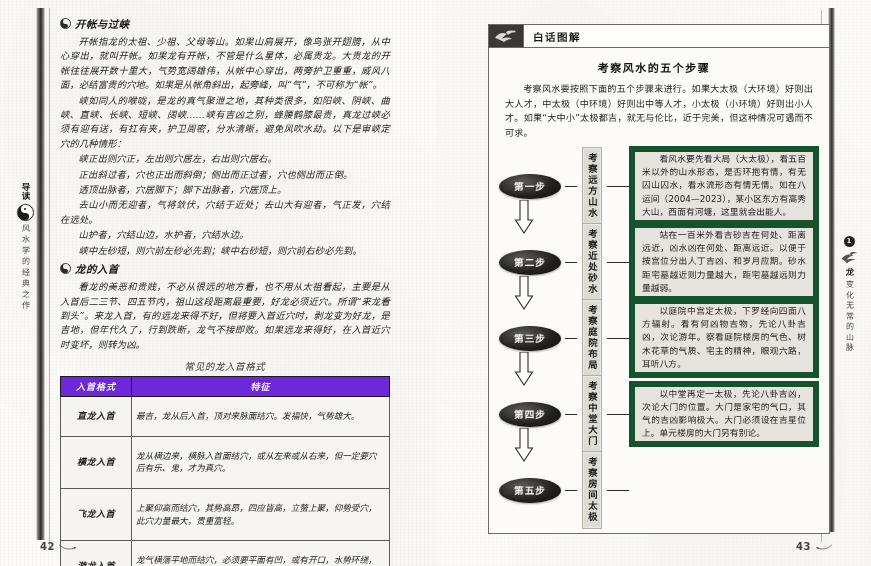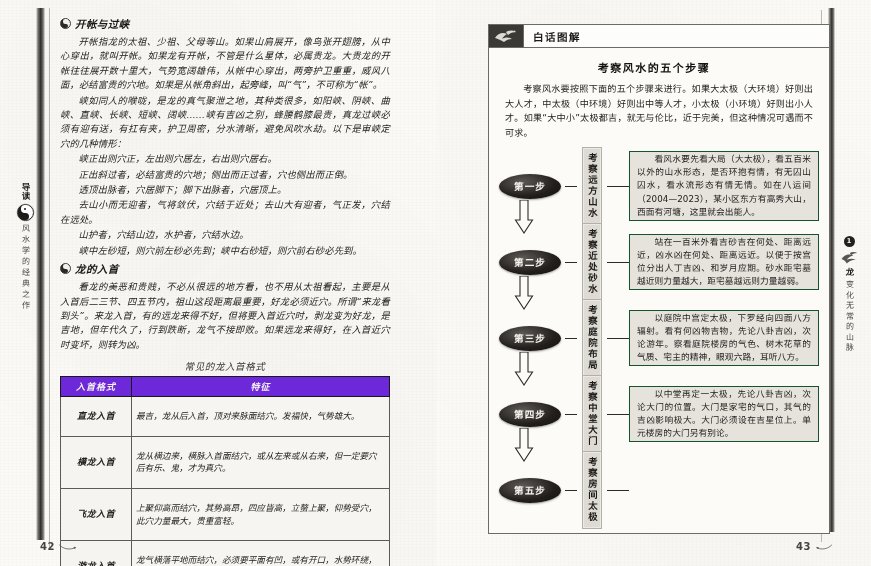--- a/index.html
+++ b/index.html
@@ -219,21 +219,21 @@
     color:#1f1d1b;font-size:9.4px;font-weight:700;letter-spacing:1.6px;
     padding:5px 2px;min-height:54px;
     display:flex;align-items:center;justify-content:center;
     box-shadow:inset 0 0 0 1px rgba(255,255,255,.4);
   }
   .connector{
     width:22px;height:1px;background:#2c2a28;flex:0 0 auto;
   }
   .connector.short{width:12px;}
   .textbox{
-    flex:1;background:#e6e3dc;border:1px solid #14532d;
+    flex:1;background:#e6e3dc;border:6px solid #14532d;
     font-size:8.7px;line-height:13.2px;color:#232120;
     padding:1px 7px;text-align:justify;text-justify:inter-ideograph;
     text-indent:2em;letter-spacing:.1px;
   }
   
   .arrow-wrap{
     position:absolute;left:0;width:70px;display:flex;justify-content:center;
     pointer-events:none;z-index:1;
   }
   .down-arrow{width:20px;height:34px;}
@@ -263,21 +263,21 @@
 
     <div class="lp-body">
 
       <div class="sec-head">
         <span class="yy-mini"></span>
         <span>开帐与过峡</span>
       </div>
       <p class="body-p">开帐指龙的太祖、少祖、父母等山。如果山肩展开，像鸟张开翅膀，从中心穿出，就叫开帐。如果龙有开帐，不管是什么星体，必属贵龙。大贵龙的开帐往往展开数十里大，气势宽阔雄伟，从帐中心穿出，两旁护卫重重，威风八面，必结富贵的穴地。如果是从帐角斜出，起旁峰，叫“气”，不可称为“帐”。</p>
       <p class="body-p">峡如同人的喉咙，是龙的真气聚泄之地，其种类很多，如阳峡、阴峡、曲峡、直峡、长峡、短峡、阔峡……峡有吉凶之别，蜂腰鹤膝最贵，真龙过峡必须有迎有送，有扛有夹，护卫周密，分水清晰，避免风吹水劫。以下是审峡定穴的几种情形：</p>
       <p class="body-p">峡正出则穴正，左出则穴居左，右出则穴居右。</p>
-      <p class="body-p">正出斜过者，必结富贵的穴地；侧出而正过者，穴也侧出而正倒。</p>
+      <p class="body-p">正出斜过者，穴也正出而斜倒；侧出而正过者，穴也侧出而正倒。</p>
       <p class="body-p">透顶出脉者，穴居脚下；脚下出脉者，穴居顶上。</p>
       <p class="body-p">去山小而无迎者，气将敛伏，穴结于近处；去山大有迎者，气正发，穴结在远处。</p>
       <p class="body-p">山护者，穴结山边，水护者，穴结水边。</p>
       <p class="body-p">峡中左砂短，则穴前左砂必先到；峡中右砂短，则穴前右砂必先到。</p>
 
       <div class="sec-head" style="margin-top:3px;">
         <span class="yy-mini"></span>
         <span>龙的入首</span>
       </div>
       <p class="body-p">看龙的美恶和贵贱，不必从很远的地方看，也不用从太祖看起，主要是从入首后二三节、四五节内，祖山这段距离最重要，好龙必须近穴。所谓“来龙看到头”。来龙入首，有的远龙来得不好，但将要入首近穴时，剥龙变为好龙，是吉地，但年代久了，行到跌断，龙气不接即败。如果远龙来得好，在入首近穴时变坏，则转为凶。</p>

